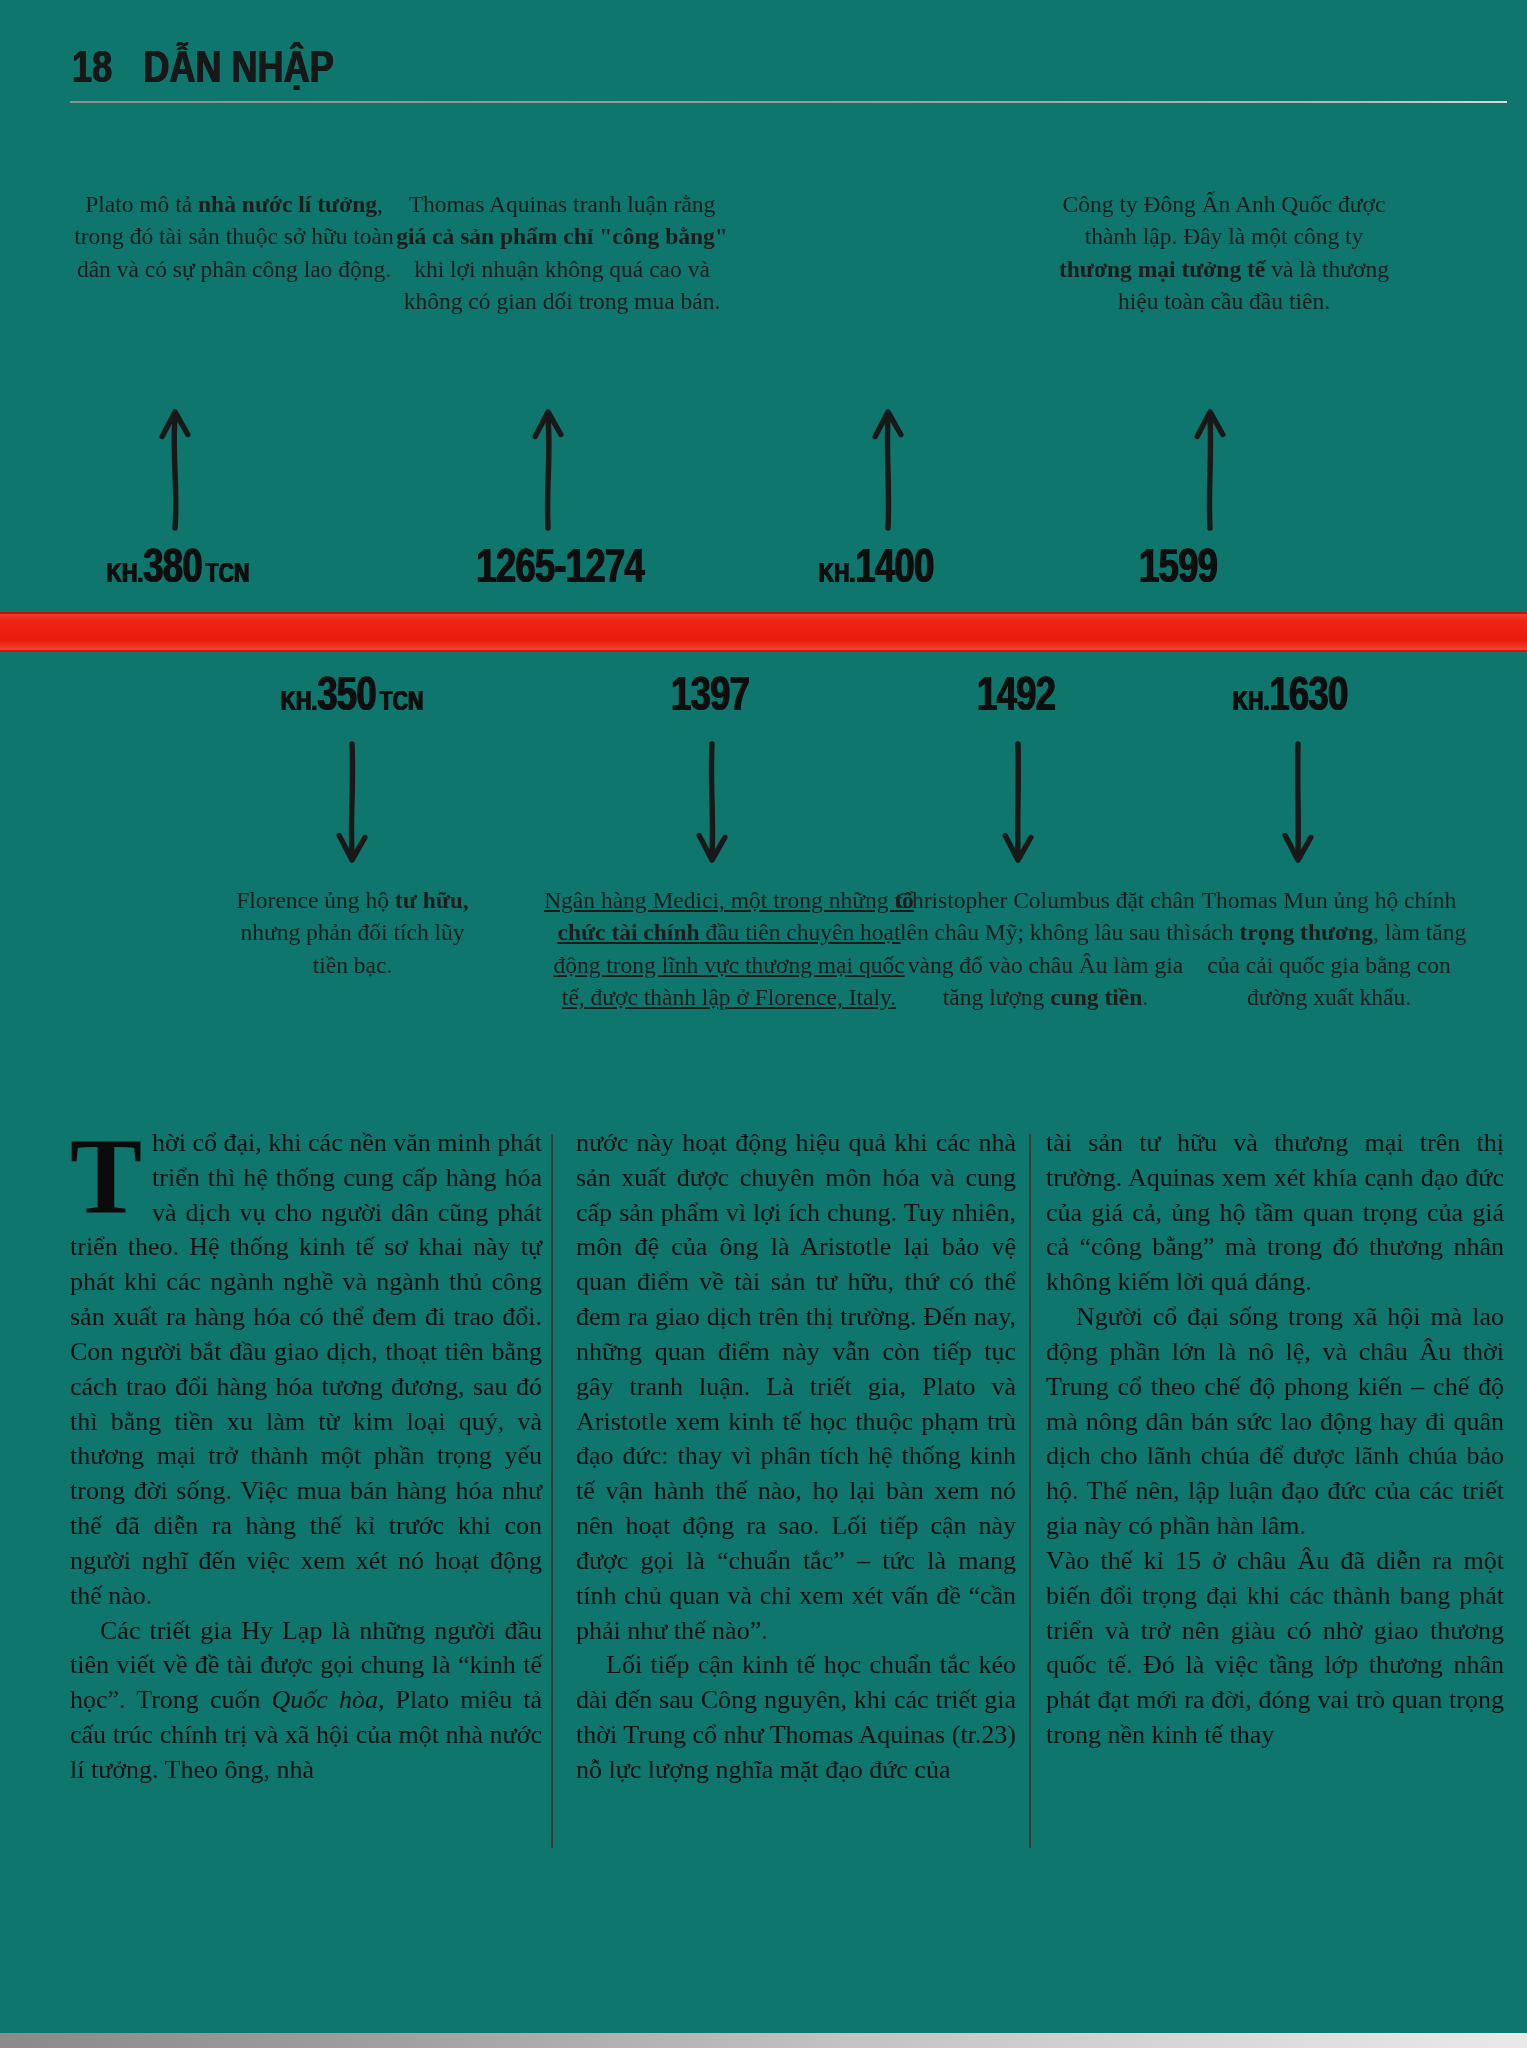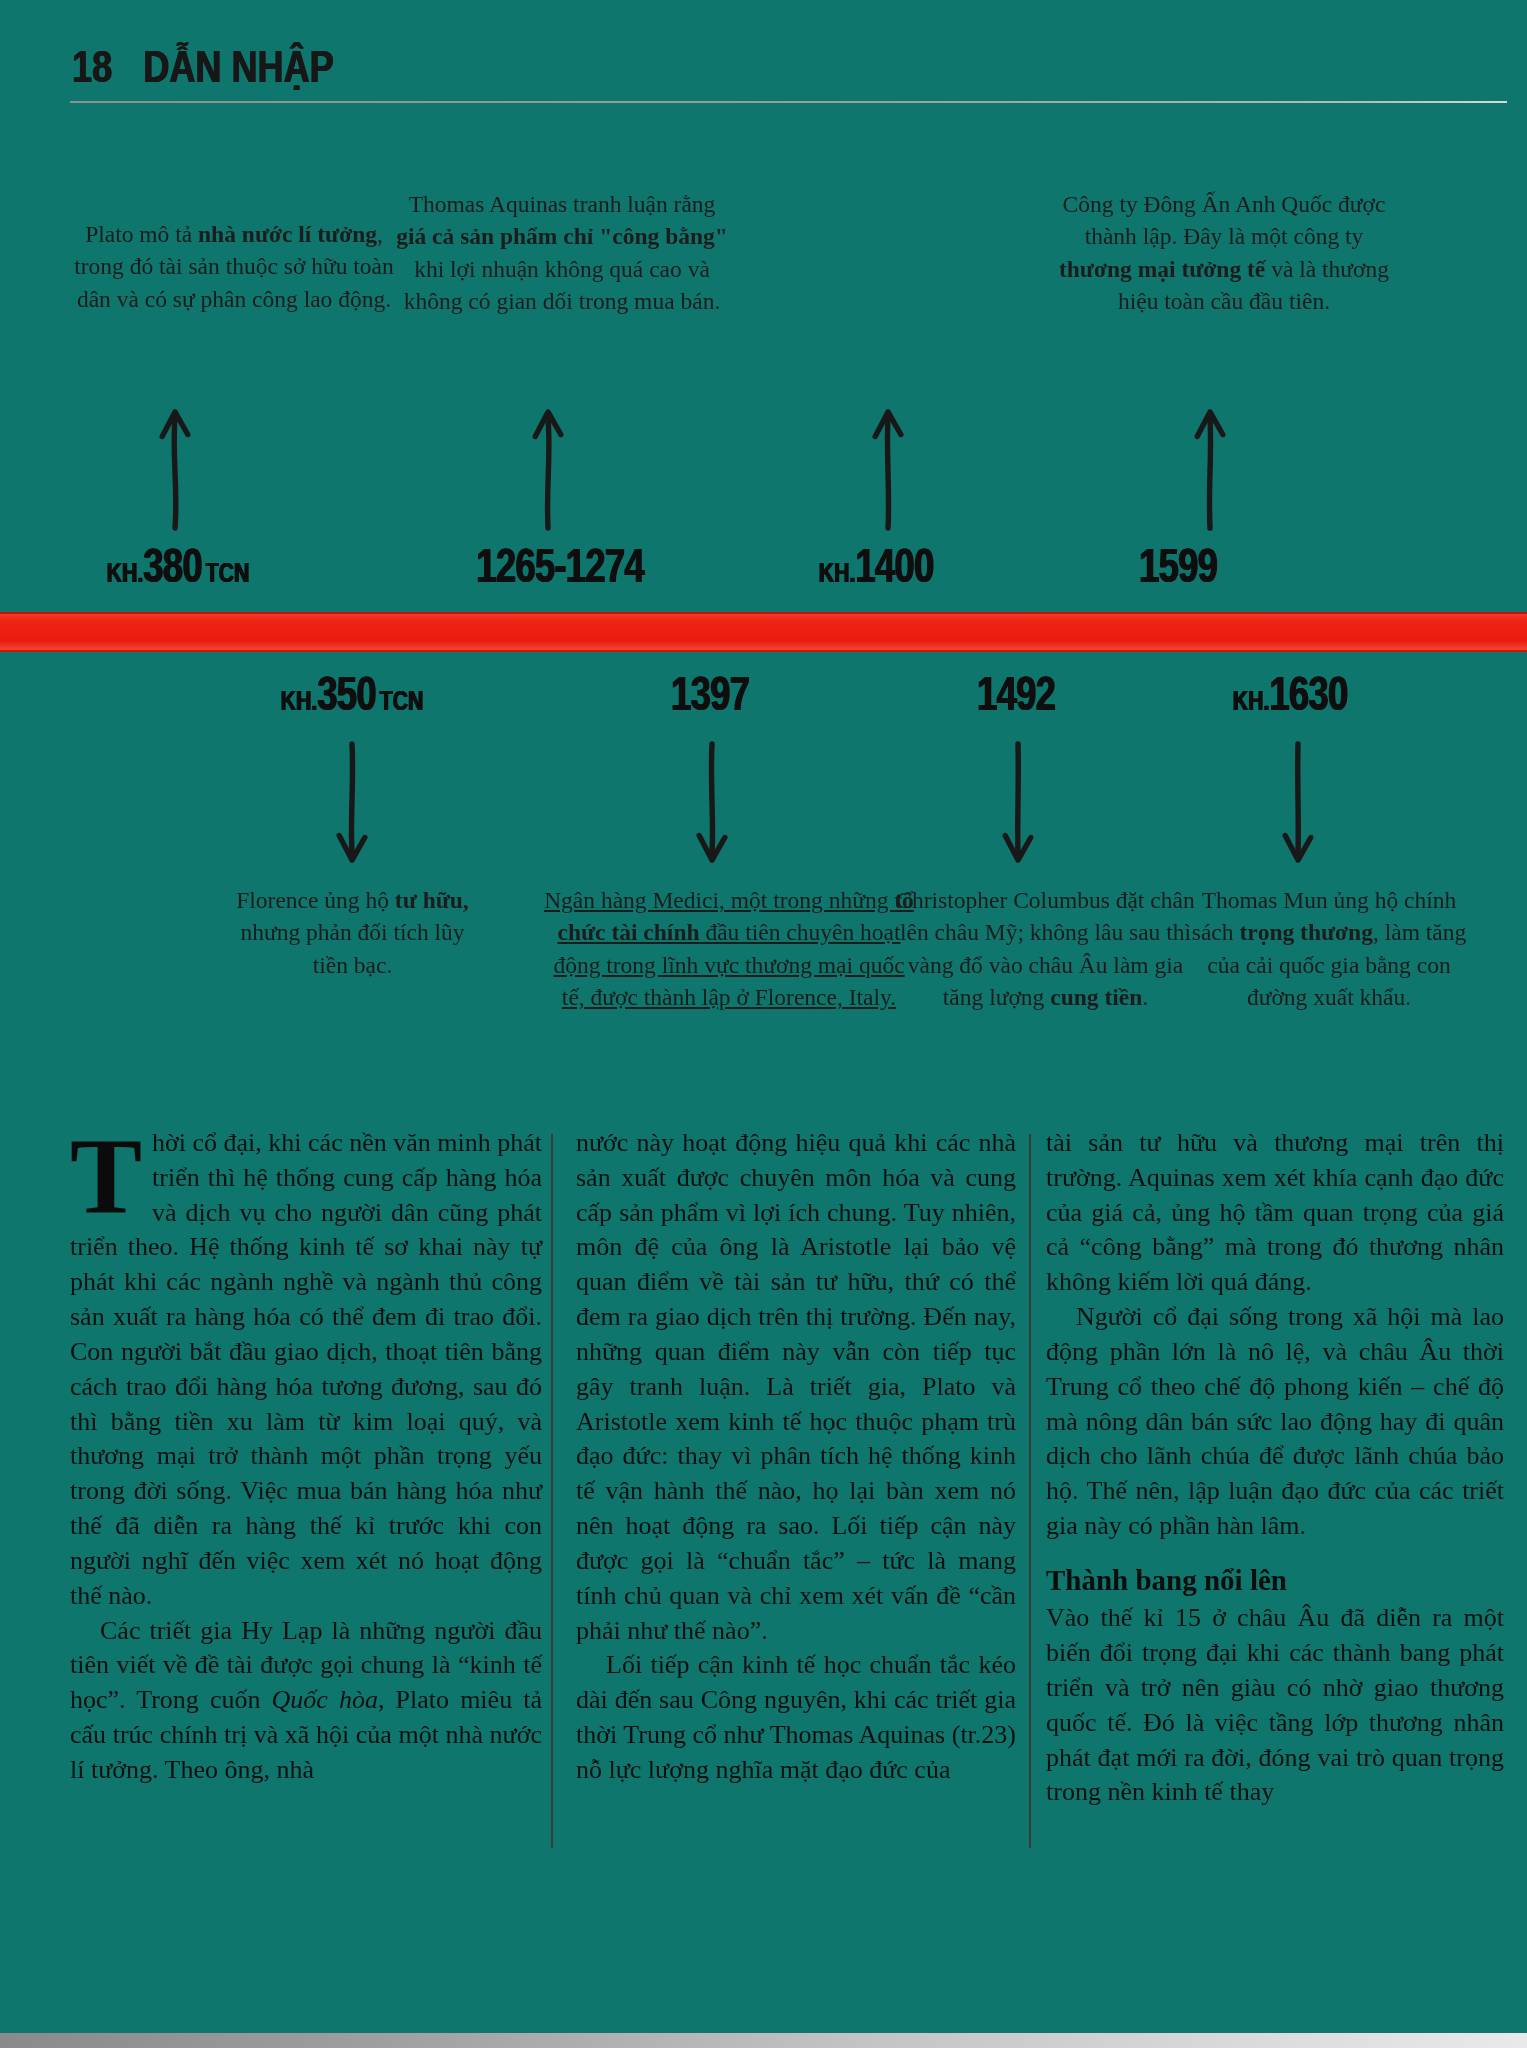--- a/index.html
+++ b/index.html
@@ -11,21 +11,21 @@
   
   .hdr{position:absolute;left:72px;top:42px;transform:scaleX(.82);transform-origin:left;
        font-family:"Liberation Sans","DejaVu Sans",sans-serif;font-weight:700;
        font-size:44px;letter-spacing:0px;color:#171717;white-space:nowrap;
        text-shadow:.7px 0 0 currentColor,-.7px 0 0 currentColor;}
   .hdr .pnum{margin-right:38px;}
   .hdr-rule{position:absolute;left:70px;top:101px;width:1437px;height:2px;
        background:linear-gradient(90deg,#8f8f8f 0%,#9d9d9d 55%,#b9b9b9 90%,#d9d9d9 100%);}
   
   .tl-text{position:absolute;text-align:center;font-size:23.5px;line-height:1.38;color:#1c1c1c;}
-  .tt1{left:68px;top:188px;width:332px;margin-top:30px;}
+  .tt1{left:68px;top:188px;width:332px;}
   .tt2{left:396px;top:188px;width:332px;}
   .tt3{left:720px;top:188px;width:328px;}
   .tt4{left:1050px;top:188px;width:348px;}
   .bt{top:884px;}
   .bt1{left:225px;width:255px;}
   .bt2{left:540px;width:378px;text-decoration:underline;}
   .bt3{left:888px;width:315px;}
   .bt4{left:1178px;width:302px;}
   .tl-text .b{font-weight:bold;}
   
@@ -158,18 +158,17 @@
   <div class="col col2">
     <p><span>nước này hoạt động hiệu quả khi các nhà sản xuất được chuyên môn hóa và cung cấp sản phẩm vì lợi ích chung. Tuy nhiên, môn đệ của ông là Aristotle lại bảo vệ quan điểm về tài sản tư hữu, thứ có thể đem ra giao dịch trên thị trường. Đến nay, những quan điểm này vẫn còn tiếp tục gây tranh luận. Là triết gia, Plato và Aristotle xem kinh tế học thuộc phạm trù đạo đức: thay vì phân tích hệ thống kinh tế vận hành thế nào, họ lại bàn xem nó nên hoạt động ra sao. Lối tiếp cận này được gọi là “chuẩn tắc” – tức là mang tính chủ quan và chỉ xem xét vấn đề “cần phải như thế nào”.</span></p>
     <p class="ind"><span>Lối tiếp cận kinh tế học chuẩn tắc kéo dài đến sau Công nguyên, khi các triết gia thời Trung cổ như Thomas Aquinas (tr.23) nỗ lực lượng nghĩa mặt đạo đức của</span></p>
   </div>
 
   <div class="divider dv2"></div>
 
   <div class="col col3">
     <p><span>tài sản tư hữu và thương mại trên thị trường. Aquinas xem xét khía cạnh đạo đức của giá cả, ủng hộ tầm quan trọng của giá cả “công bằng” mà trong đó thương nhân không kiếm lời quá đáng.</span></p>
     <p class="ind"><span>Người cổ đại sống trong xã hội mà lao động phần lớn là nô lệ, và châu Âu thời Trung cổ theo chế độ phong kiến – chế độ mà nông dân bán sức lao động hay đi quân dịch cho lãnh chúa để được lãnh chúa bảo hộ. Thế nên, lập luận đạo đức của các triết gia này có phần hàn lâm.</span></p>
-    <h3>Thành bang nổi lên</h3>
     <p><span>Vào thế kỉ 15 ở châu Âu đã diễn ra một biến đổi trọng đại khi các thành bang phát triển và trở nên giàu có nhờ giao thương quốc tế. Đó là việc tầng lớp thương nhân phát đạt mới ra đời, đóng vai trò quan trọng trong nền kinh tế thay</span></p>
   </div>
 
   <div class="bottom-edge"></div>
 </div>
 
 </body></html>

